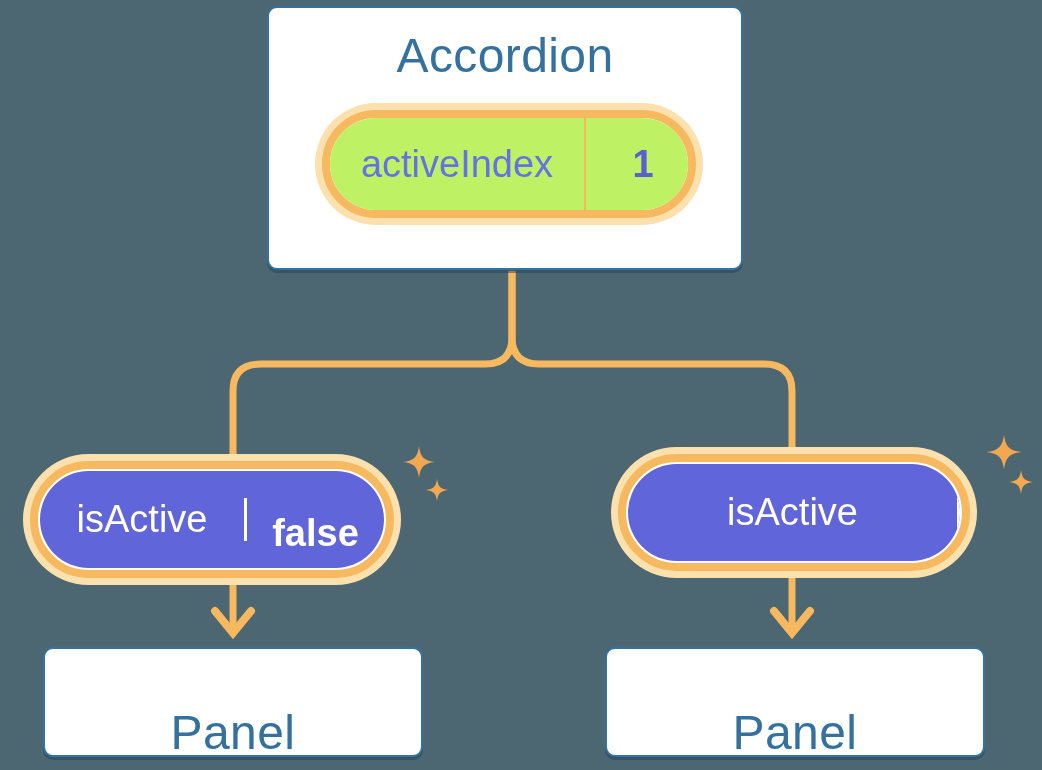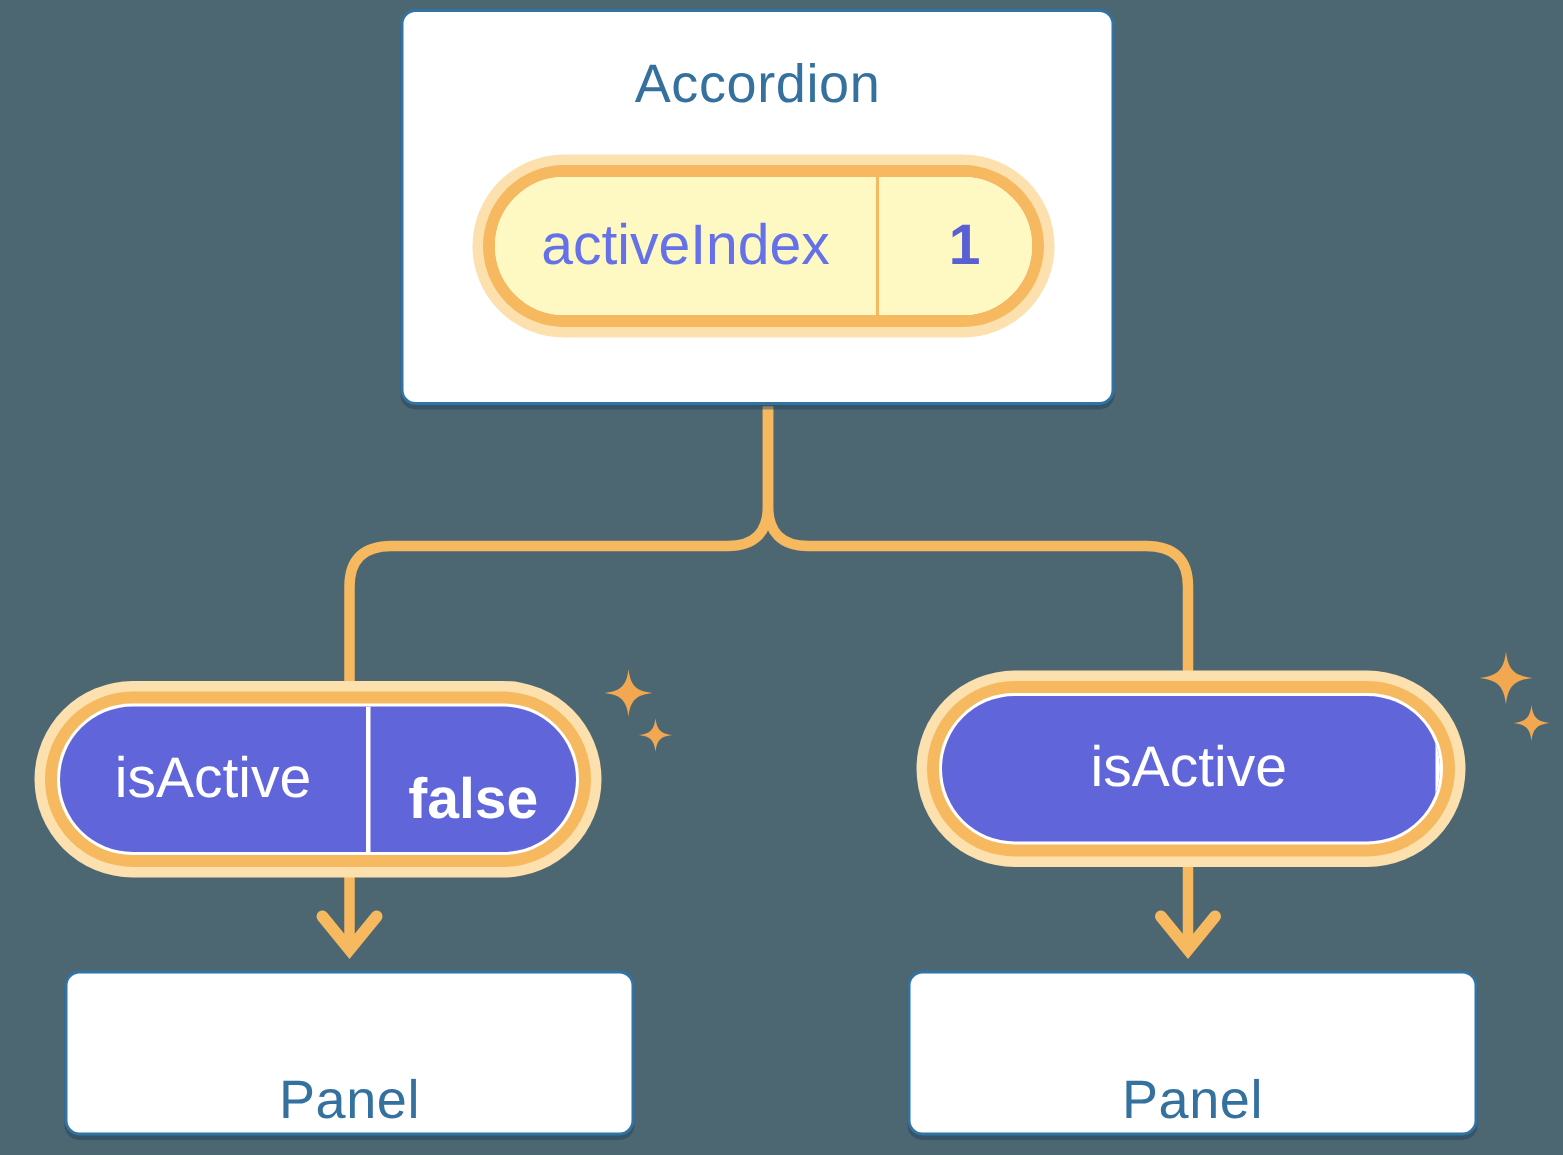--- a/index.html
+++ b/index.html
@@ -59,21 +59,21 @@
   .card--accordion {
     left: 267px; top: 6px;
     width: 476px; height: 264px;
     align-items: flex-start;
     padding-top: 26px;
   }
   .card--panel-left  { left: 43px;  top: 647px; width: 380px; height: 110px; }
   .card--panel-right { left: 605px; top: 647px; width: 380px; height: 110px; }
   .card-title {
     color: var(--heading-text);
-    font-size: 36px;
+    font-size: 48px;
     font-weight: 500;
     letter-spacing: 0.4px;
     line-height: 44px;
   }
 
   .pill {
     position: absolute;
     display: flex;
     background: #fff;
     border: 8px solid var(--orange);
@@ -83,22 +83,22 @@
   .pill--state      { left: 322px; top: 110px; width: 374px; height: 108px; }
   .pill--prop-left  { left: 30px;  top: 461px; width: 364px; height: 117px; padding: 2px; }
   .pill--prop-right { left: 618px; top: 454px; width: 352px; height: 117px; padding: 2px; }
   .pill-inner {
     flex: 1;
     display: flex;
     border-radius: 999px;
     overflow: hidden;
     min-width: 0;
   }
-  .pill--state .pill-inner { background: #fef9c3; gap: 12px; }
-  .pill--prop  .pill-inner { background: var(--purple); }
+  .pill--state .pill-inner { background: #bef264; gap: 12px; }
+  .pill--prop  .pill-inner { background: var(--purple); align-items: center; }
   .cell {
     display: flex;
     align-items: center;
     justify-content: center;
     font-size: 38px;
   }
   .cell-name  { flex: 1; font-weight: 400; }
   .cell-value { font-weight: 700; }
   .pill--state .cell-name  { color: var(--prop-name-text); border-right: 2px solid var(--orange); }
   .pill--state .cell-value { color: var(--prop-value-text); width: 90px; }

